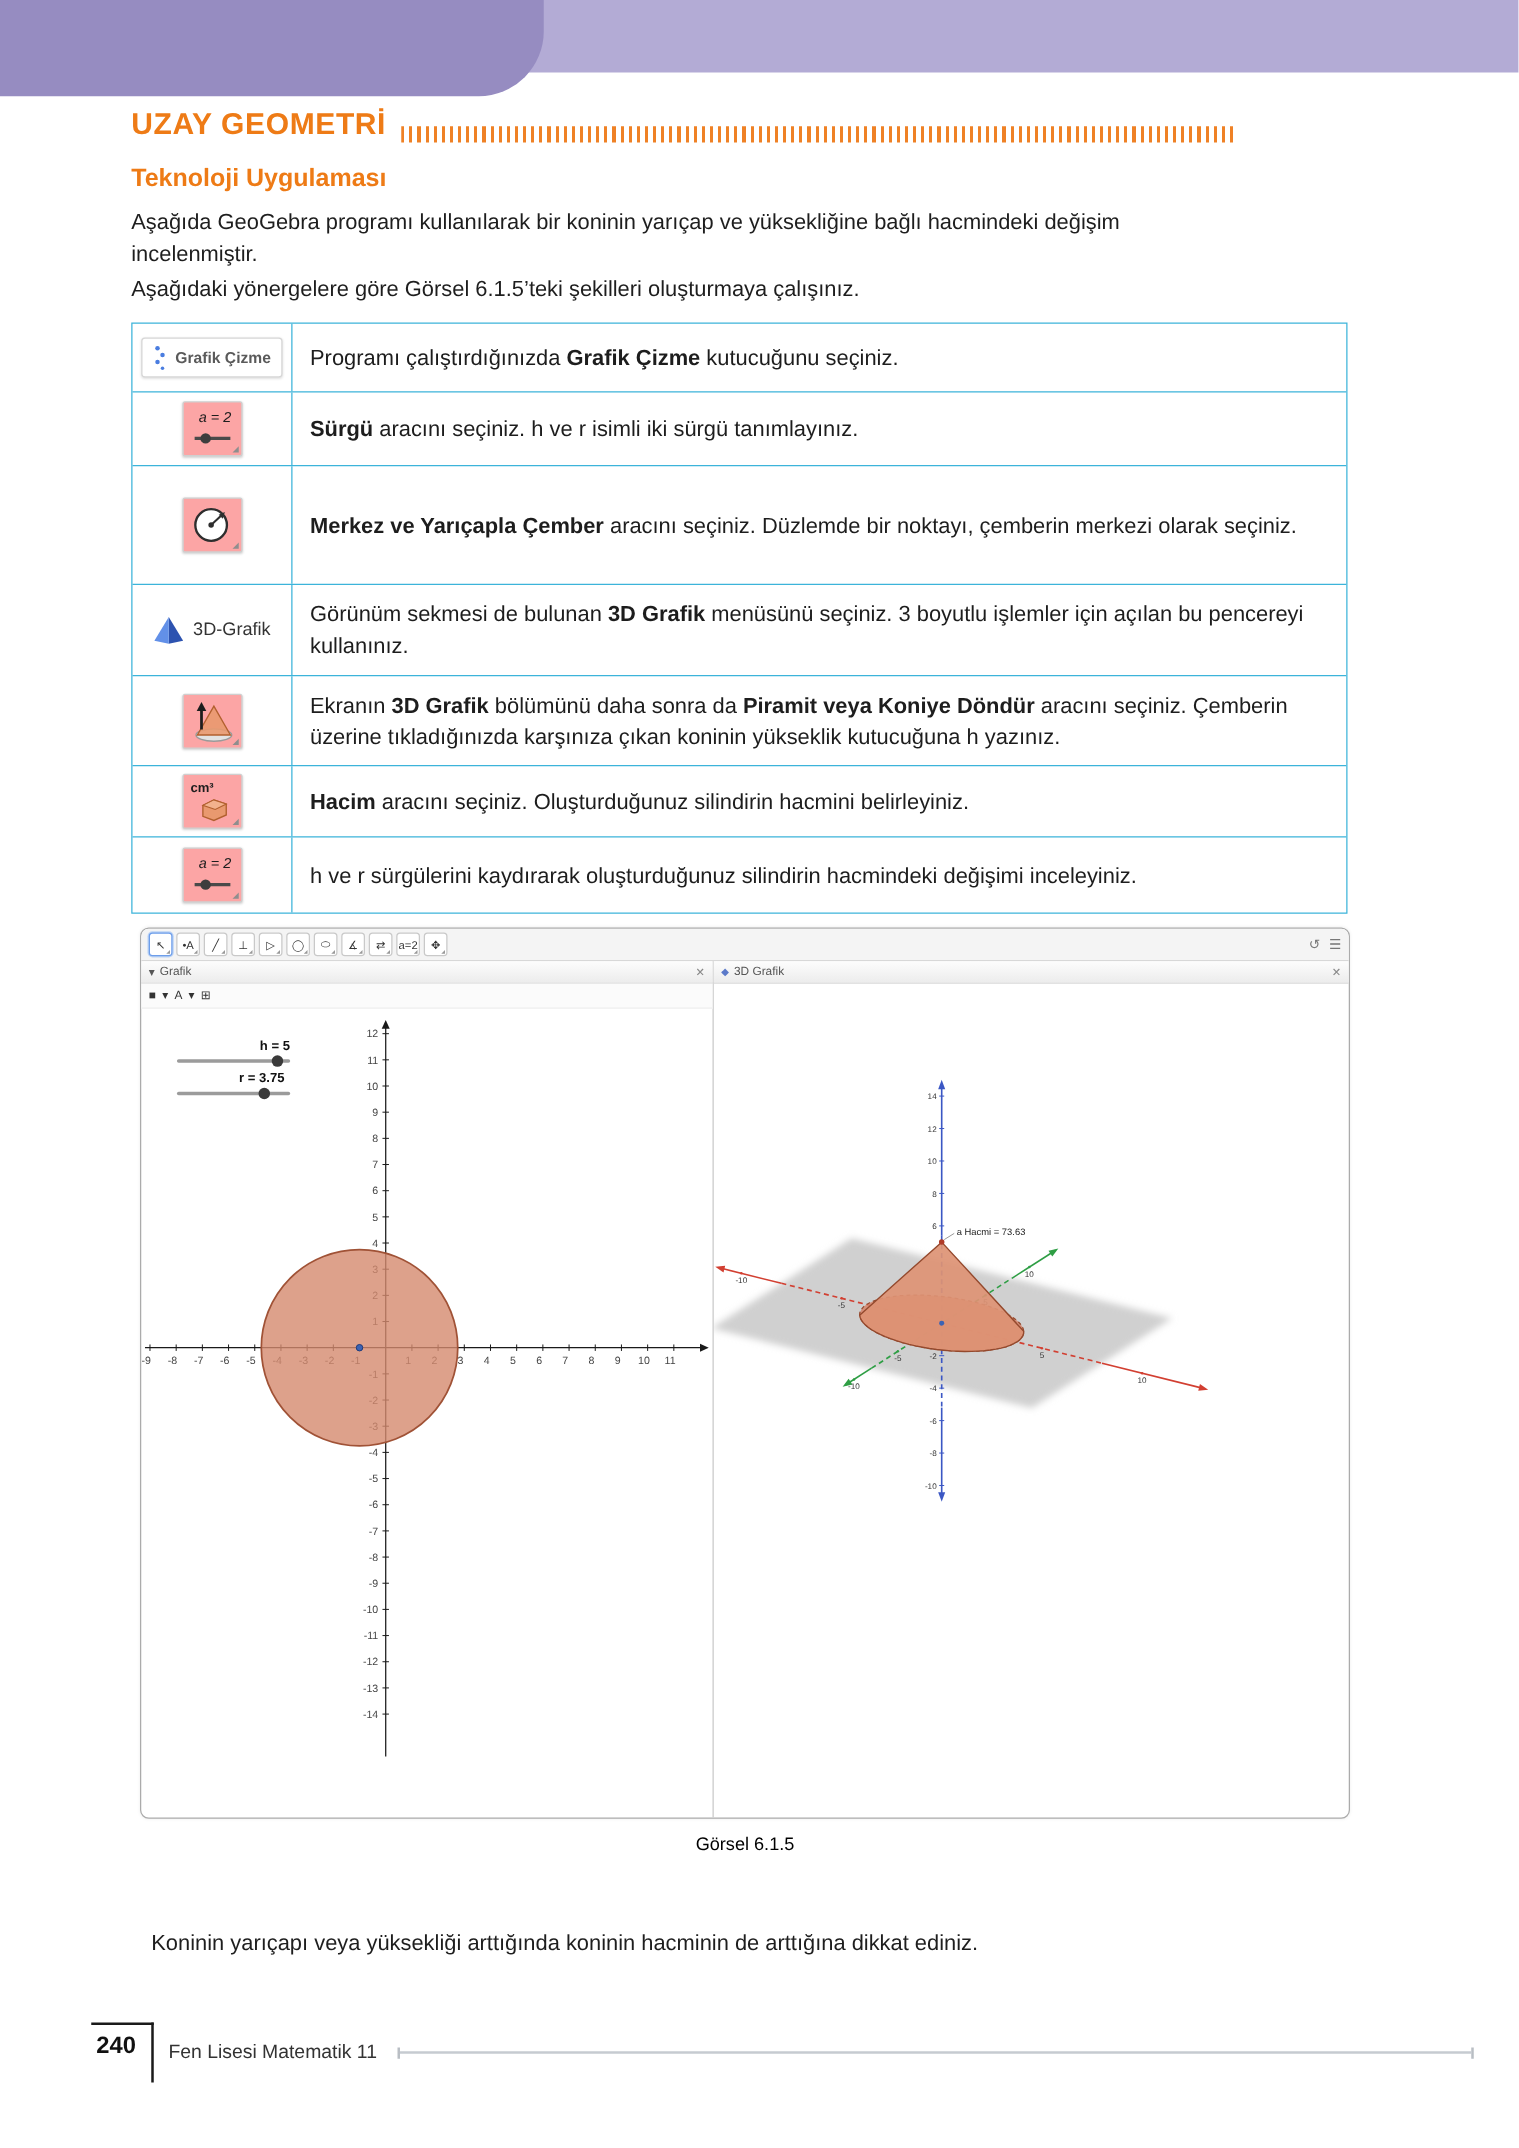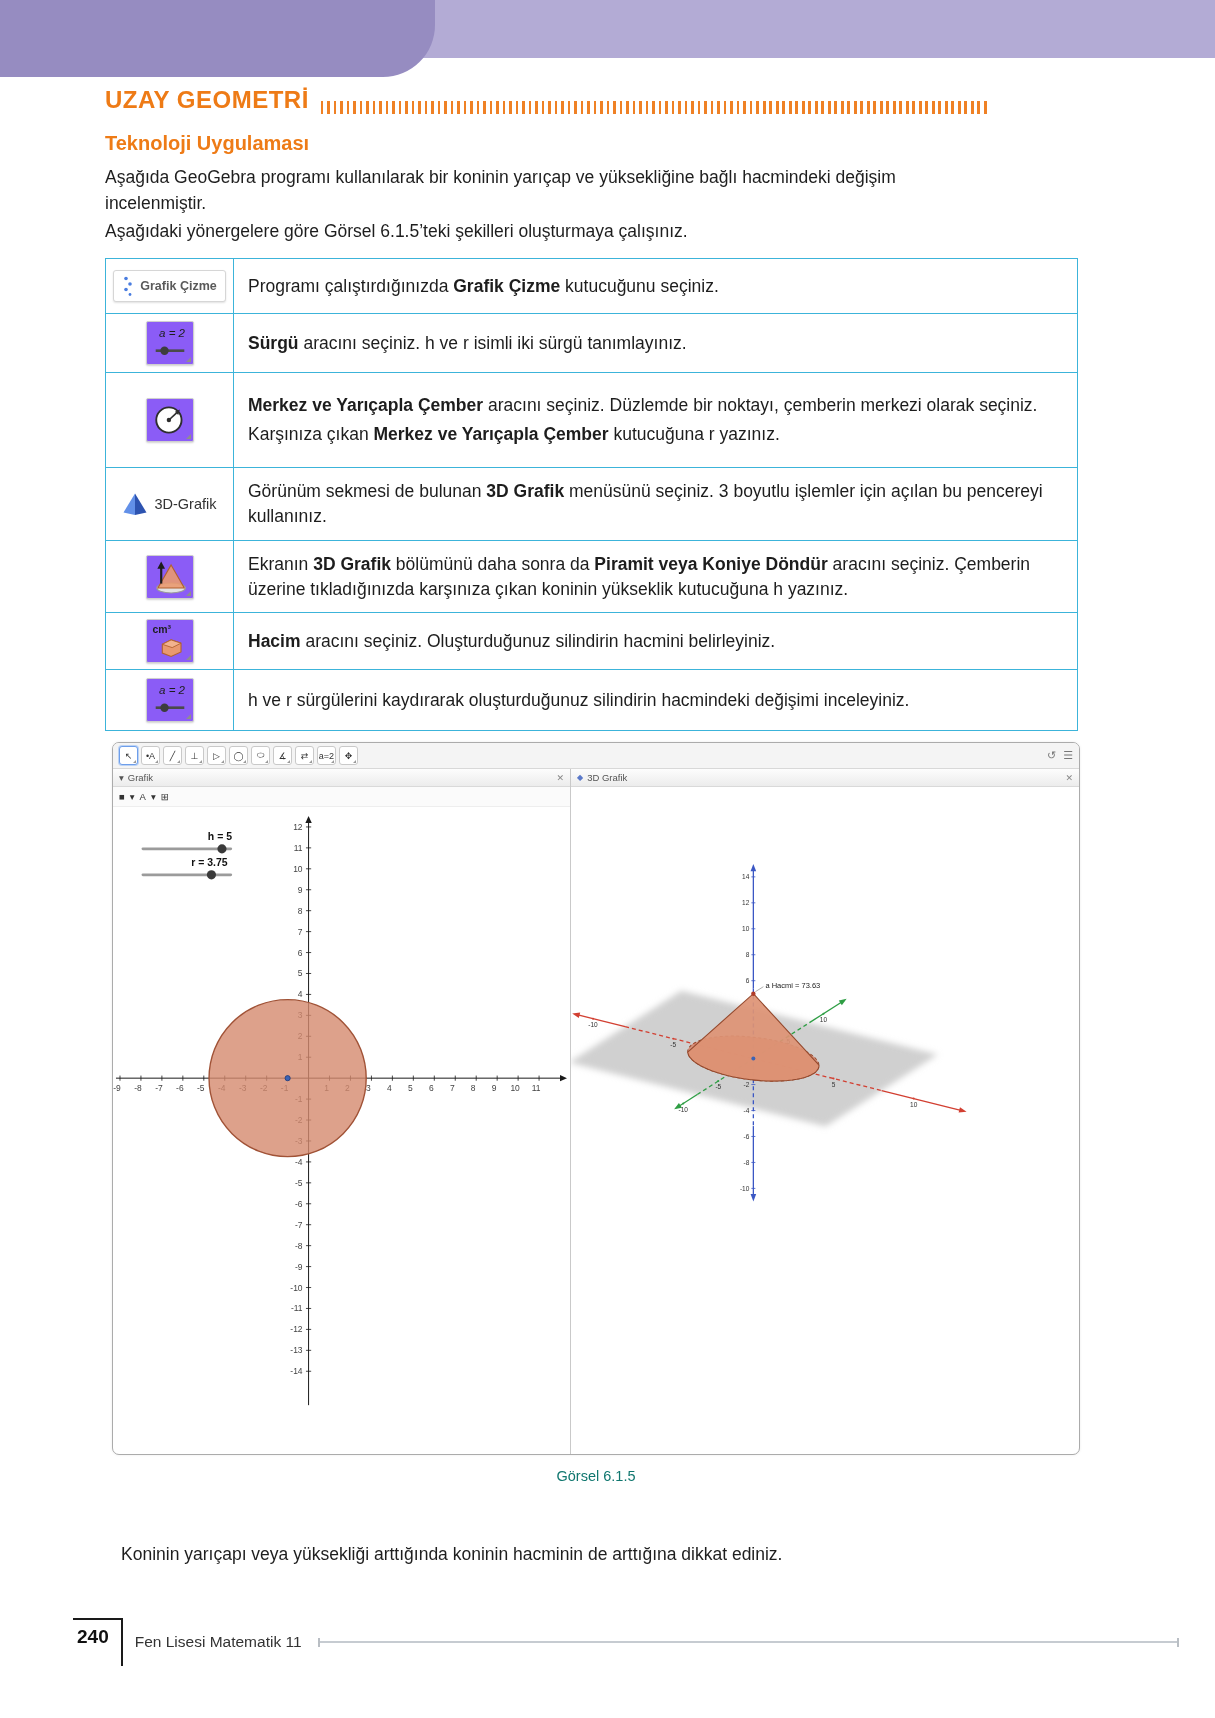--- a/index.html
+++ b/index.html
@@ -21,21 +21,21 @@
   .trow:first-child{border-top:none;}
   .trow:nth-child(1){min-height:54px;} .trow:nth-child(2){min-height:58px;}
   .trow:nth-child(3){min-height:94px;} .trow:nth-child(4){min-height:60px;}
   .trow:nth-child(5){min-height:68px;} .trow:nth-child(6){min-height:56px;}
   .trow:nth-child(7){min-height:60px;}
   .ticon{width:128px;border-right:1.5px solid #3cb4da;display:flex;align-items:center;justify-content:center;padding:6px 4px;box-sizing:border-box;}
   .ttext{flex:1;padding:9px 14px;display:flex;flex-direction:column;justify-content:center;font-size:17.5px;line-height:1.42;color:#1d1d1d;}
   .ttext p{margin:2px 0;}
   .b{font-weight:bold;}
   
-  .tool-box{width:46px;height:42px;background:#8b5cf6;border:1px solid #cfcfcf;border-radius:2px;
+  .tool-box{width:46px;height:42px;background:#fca5a5;border:1px solid #cfcfcf;border-radius:2px;
             box-shadow:0 1px 2px rgba(0,0,0,.18);position:relative;display:flex;align-items:center;justify-content:center;text-align:center;}
   .tool-box::after{content:"";position:absolute;right:2px;bottom:2px;border-style:solid;border-width:0 0 5px 5px;
             border-color:transparent transparent #8e8e8e transparent;}
   .ico-it{font-size:10.5px;font-style:italic;fill:#1d1d1d;}
   .ico-b{font-size:9.5px;font-weight:bold;fill:#1d1d1d;}
   .gc-btn{display:flex;align-items:center;gap:6px;background:#fff;border:1px solid #d6d6d6;border-radius:3px;
           padding:4px 8px;box-shadow:0 1px 2px rgba(0,0,0,.12);}
   .gc-label{font-size:12.5px;font-weight:bold;color:#5a5a5a;white-space:nowrap;}
   .g3-btn{display:flex;align-items:center;gap:6px;}
   .g3-label{font-size:14.5px;color:#333;white-space:nowrap;}
@@ -59,21 +59,21 @@
   .gg-phead .blt{color:#5b79c9;font-size:8px;}
   .gg-stylebar{height:19px;background:#fbfbfb;border-bottom:1px solid #eee;display:flex;align-items:center;gap:5px;
             padding:0 6px;flex:0 0 auto;}
   .sb-i{font-size:9.5px;color:#333;line-height:1;}
   #g2d,#g3d{flex:1;width:100%;display:block;}
   .axn{font-size:8.5px;fill:#444;}
   .slbl{font-size:10.5px;fill:#111;font-weight:bold;}
   .ax3{font-size:6.5px;fill:#333;}
   .vlab{font-size:7.5px;fill:#222;}
   
-  .fig-caption{position:absolute;top:1468px;left:112px;width:968px;text-align:center;font-size:14.5px;color:#0f766e;}
+  .fig-caption{position:absolute;top:1468px;left:112px;width:968px;text-align:center;font-size:14.5px;color:#000000;}
   .closing-note{position:absolute;top:1528px;left:105px;width:960px;margin:16px;font-size:17.5px;color:#1e1e1e;}
   .footer{position:absolute;top:1618px;left:73px;right:36px;display:flex;align-items:center;}
   .pn-box{border-top:2.5px solid #1a1a1a;border-right:2px solid #1a1a1a;padding:6px 12px 18px 4px;
           font-weight:bold;font-size:19px;color:#111;text-align:center;}
   .f-label{margin-left:12px;font-size:15.5px;color:#333;white-space:nowrap;}
   .f-line{flex:1;margin-left:16px;height:9px;border-left:2px solid #b9bec4;border-right:2px solid #b9bec4;position:relative;}
   .f-line::before{content:"";position:absolute;left:0;right:0;top:3.5px;border-top:2px solid #c6cbd1;}
 </style>
 </head>
 <body>
@@ -131,21 +131,20 @@
           <svg viewBox="0 0 40 36" width="44" height="40">
             <circle cx="19" cy="18" r="11.5" fill="#fff" stroke="#2e2e2e" stroke-width="1.7"></circle>
             <circle cx="19" cy="18" r="2" fill="#2e2e2e"></circle>
             <line x1="19" y1="18" x2="26" y2="11.5" stroke="#2e2e2e" stroke-width="1.5"></line>
             <polygon points="29,8.5 24.5,10.5 27.5,13.5" fill="#2e2e2e"></polygon>
           </svg>
         </div>
       </div>
       <div class="ttext">
         <p><span class="b">Merkez ve Yarıçapla Çember</span><span> aracını seçiniz. Düzlemde bir noktayı, çemberin merkezi olarak seçiniz.</span></p>
-        <p><span>Karşınıza çıkan </span><span class="b">Merkez ve Yarıçapla Çember</span><span> kutucuğuna r yazınız.</span></p>
       </div>
     </div>
 
     <div class="trow">
       <div class="ticon">
         <div class="g3-btn">
           <svg viewBox="0 0 26 24" width="26" height="24">
             <polygon points="13,1.5 24.5,20.5 13,23" fill="#2d53b0"></polygon>
             <polygon points="13,1.5 1.5,20.5 13,23" fill="#6290e8"></polygon>
           </svg>

